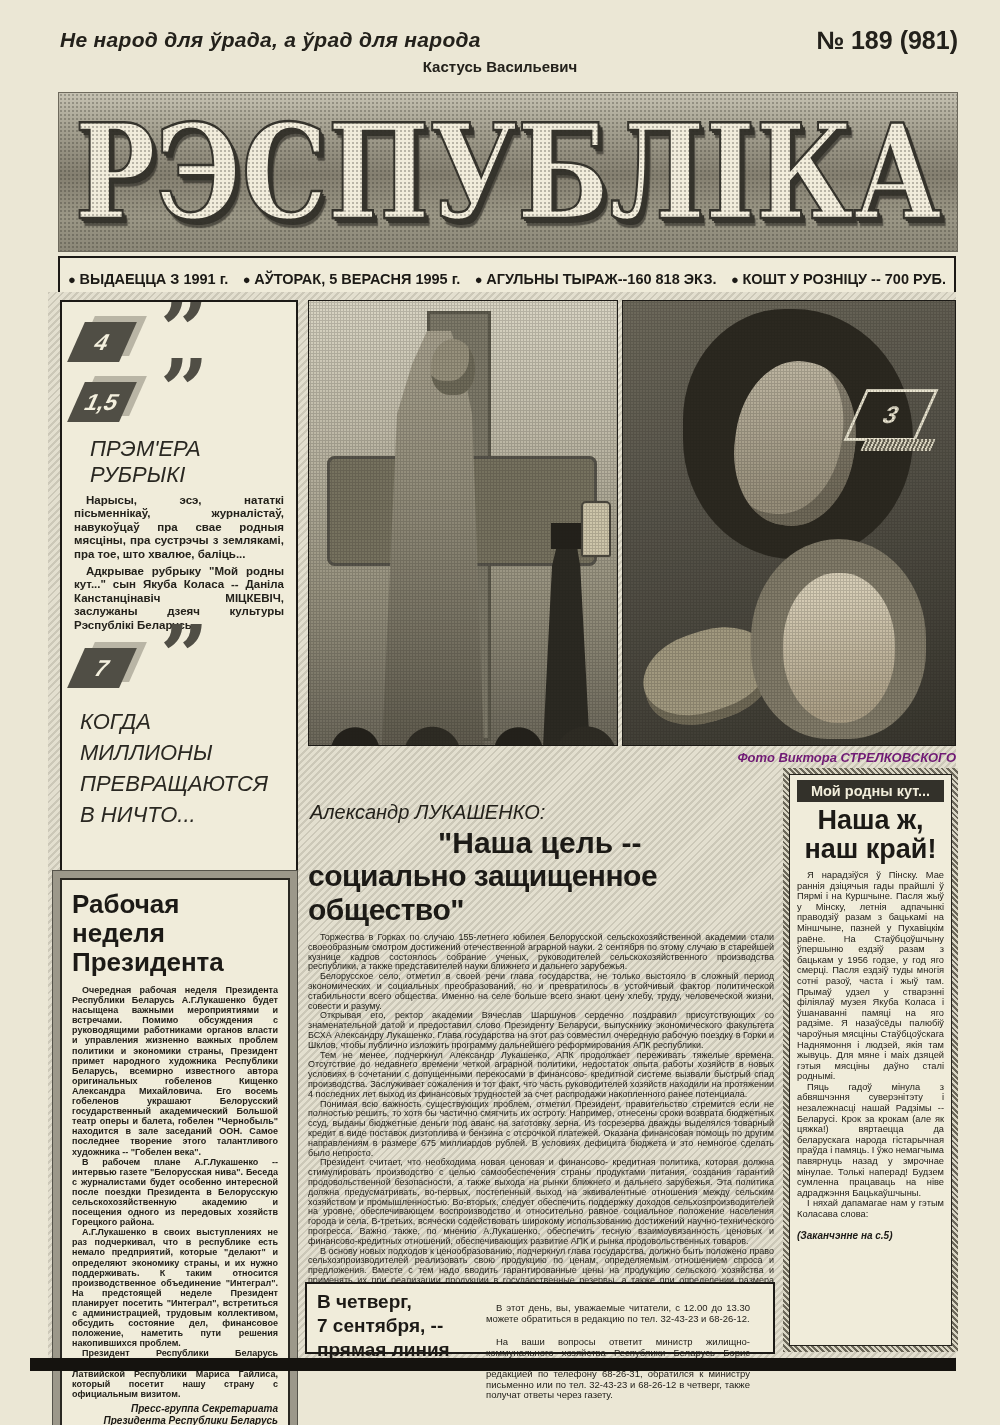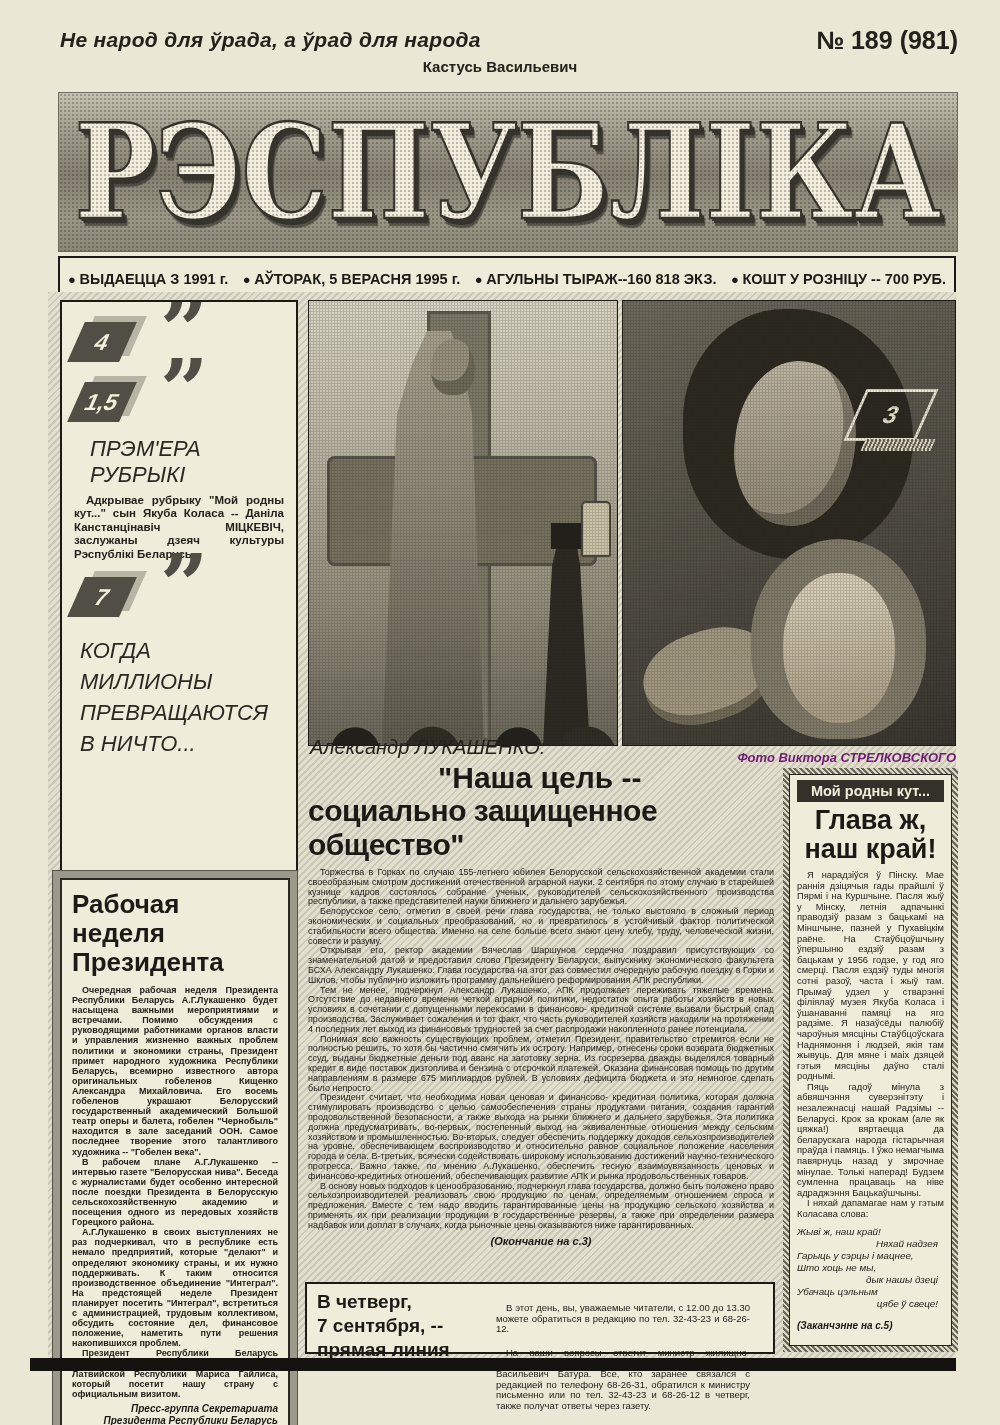--- a/index.html
+++ b/index.html
@@ -98,30 +98,30 @@
   .hand{position:absolute;left:20px;top:330px;width:130px;height:90px;border-radius:45%;
     background:#a1997f;transform:rotate(-18deg);box-shadow:inset 0 -10px 0 rgba(40,36,28,.4);}
   .photo-badge{position:absolute;right:28px;top:88px;width:66px;height:46px;transform:skewX(-24deg);
     border:3px solid #e9e4d0;display:flex;align-items:center;justify-content:center;
     color:#e9e4d0;font-size:24px;font-weight:bold;}
   .photo-badge-tail{position:absolute;right:22px;top:138px;width:70px;height:12px;transform:skewX(-24deg);
     background:repeating-linear-gradient(90deg,#ded9c5 0 2px,#6b6759 2px 4px);}
   .photo-caption{position:absolute;left:622px;top:750px;width:334px;text-align:right;
     font-size:13px;font-weight:bold;font-style:italic;color:#701a75;}
   
-  .main-art{position:absolute;left:308px;top:736px;width:466px;color:#1c1a16;}
+  .main-art{position:absolute;left:308px;top:801px;width:466px;color:#1c1a16;}
   .kicker{font-style:italic;font-size:20px;color:#23211b;margin:0 0 2px 2px;}
   .head1{font-size:30px;font-weight:bold;margin:0 0 0 130px;line-height:33px;}
   .head2{font-size:30px;font-weight:bold;margin:0;line-height:34px;letter-spacing:-.5px;}
   .main-body p{font-size:9px;line-height:9.8px;text-align:justify;margin:0;text-indent:12px;
     color:#23211b;}
   .main-body{margin-top:6px;}
   .continue{font-size:11px;font-weight:bold;font-style:italic;text-align:center;margin-top:5px;}
   
-  .hotline{left:305px;top:1282px;width:470px;height:72px;padding:6px 10px;display:flex;gap:16px;}
+  .hotline{left:305px;top:1282px;width:470px;height:72px;padding:6px 10px;display:flex;gap:6px;}
   .hot-title{flex:0 0 150px;font-size:19px;line-height:24px;font-weight:bold;color:#1c1a16;}
   .hot-text p{font-size:9.5px;line-height:10.6px;text-align:justify;margin:13px;text-indent:10px;
     color:#23211b;}
   
   .rightcol{position:absolute;left:783px;top:768px;width:175px;height:584px;box-sizing:border-box;
     background:repeating-linear-gradient(45deg,#6b6759 0 2px,#d9d5c3 2px 4px);padding:6px;}
   .rightcol-inner{background:#f0ecda;border:1px solid #23211b;height:100%;box-sizing:border-box;
     padding:5px 7px;overflow:hidden;}
   .rubric-bar{background:#33312a;color:#f2eedb;font-size:14.5px;font-weight:bold;text-align:center;
     padding:3px 0;margin:0 0 4px 0;}
@@ -167,20 +167,21 @@
     </div>
 
     <div class="badge-row">
       <span class="pbadge">
         <span class="shadow"></span>
         <span class="face">1,5</span>
       </span>
       <span class="qmark">”</span>
     </div>
     <div class="rubric-title">ПРЭМ'ЕРА РУБРЫКІ</div>
+    <p class="tease-body">Нарысы, эсэ, нататкі пісьменнікаў, журналістаў, навукоўцаў пра свае родныя мясціны, пра сустрэчы з землякамі, пра тое, што хвалюе, баліць...</p>
     <p class="tease-body">Адкрывае рубрыку "Мой родны кут..." сын Якуба Коласа -- Даніла Канстанцінавіч МІЦКЕВІЧ, заслужаны дзеяч культуры Рэспублікі Беларусь.</p>
 
     <div class="badge-row" style="margin-top:10px;">
       <span class="pbadge">
         <span class="shadow"></span>
         <span class="face">7</span>
       </span>
       <span class="qmark">”</span>
     </div>
     <div class="tease-head" style="font-size:22px;line-height:31px;">КОГДА МИЛЛИОНЫ ПРЕВРАЩАЮТСЯ В НИЧТО...</div>
@@ -244,35 +245,26 @@
     <div class="hot-text">
       <p>В этот день, вы, уважаемые читатели, с 12.00 до 13.30 можете обратиться в редакцию по тел. 32-43-23 и 68-26-12.</p>
       <p>На ваши вопросы ответит министр жилищно-коммунального хозяйства Республики Беларусь Борис Васильевич Батура. Все, кто заранее связался с редакцией по телефону 68-26-31, обратился к министру письменно или по тел. 32-43-23 и 68-26-12 в четверг, также получат ответы через газету.</p>
     </div>
   </div>
 
   <div class="rightcol">
     <div class="rightcol-inner">
       <div class="rubric-bar">Мой родны кут...</div>
       <div class="right-head">
-        <div>Глава ж,</div>
+        <div>Наша ж,</div>
         <div>наш край!</div>
       </div>
       <div class="right-body">
         <p>Я нарадзіўся ў Пінску. Мае раннія дзіцячыя гады прайшлі ў Пярмі і на Куршчыне. Пасля жыў у Мінску, летнія адпачынкі праводзіў разам з бацькамі на Міншчыне, пазней у Пухавіцкім раёне. На Стаўбцоўшчыну ўпершыню ездзіў разам з бацькам у 1956 годзе, у год яго смерці. Пасля ездзіў туды многія сотні разоў, часта і жыў там. Прымаў удзел у стварэнні філіялаў музея Якуба Коласа і ўшанаванні памяці на яго радзіме. Я назаўсёды палюбіў чароўныя мясціны Стаўбцоўскага Наднямоння і людзей, якія там жывуць. Для мяне і маіх дзяцей гэтыя мясціны даўно сталі роднымі.</p>
         <p>Пяць гадоў мінула з абвяшчэння суверэнітэту і незалежнасці нашай Радзімы -- Беларусі. Крок за крокам (але як цяжка!) вяртаецца да беларускага народа гістарычная праўда і памяць. І ўжо немагчыма павярнуць назад у змрочнае мінулае. Толькі наперад! Будзем сумленна працаваць на ніве адраджэння Бацькаўшчыны.</p>
         <p>І няхай дапамагае нам у гэтым Коласава слова:</p>
       </div>
-      <div class="poem">
-        <div>Жыві ж, наш край!</div>
-        <div class="indent">Няхай надзея</div>
-        <div>Гарыць у сэрцы і мацнее,</div>
-        <div>Што хоць не мы,</div>
-        <div class="indent">дык нашы дзеці</div>
-        <div>Убачаць цэльным</div>
-        <div class="indent">цябе ў свеце!</div>
-      </div>
       <div class="right-cont">(Заканчэнне на с.5)</div>
     </div>
   </div>
 
   <div class="blackbar"></div>
 </div>
 
 </body></html>

